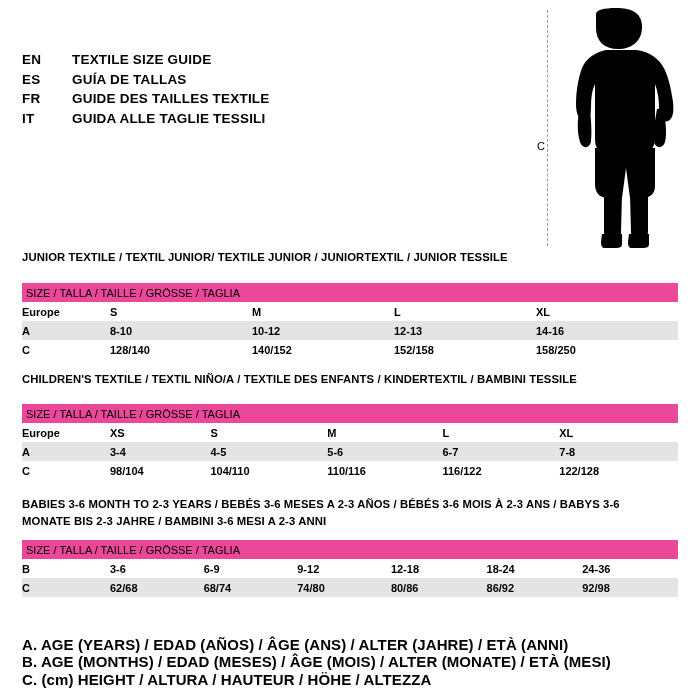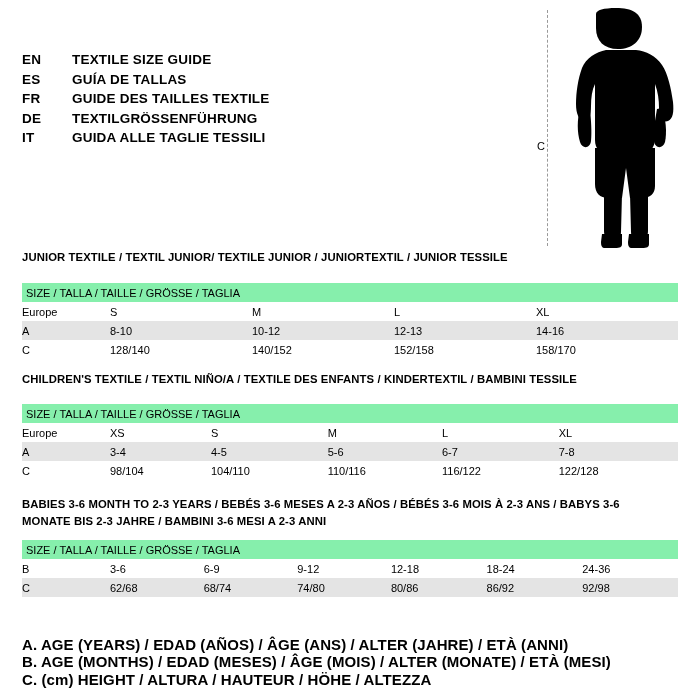--- a/index.html
+++ b/index.html
@@ -97,25 +97,25 @@
     left: 22px;
     width: 656px;
     border-collapse: collapse;
     font-size: 11px;
   }
   table.size-table th,
   table.size-table td {
     padding: 0;
     height: 19px;
     text-align: left;
-    font-weight: normal;
+    font-weight: bold;
     vertical-align: middle;
   }
   tr.head-row {
-    background: #86efac;
+    background: #ec4899;
   }
   tr.head-row th {
     font-size: 11px;
     font-weight: normal;
     padding-left: 4px;
   }
   tr.band {
     background: #e4e4e4;
   }
   tr.plain {
@@ -150,24 +150,20 @@
       <span class="lang-code">EN</span>
       <span class="lang-title">TEXTILE SIZE GUIDE</span>
     </div>
     <div class="lang-row">
       <span class="lang-code">ES</span>
       <span class="lang-title">GUÍA DE TALLAS</span>
     </div>
     <div class="lang-row">
       <span class="lang-code">FR</span>
       <span class="lang-title">GUIDE DES TAILLES TEXTILE</span>
-    </div>
-    <div class="lang-row">
-      <span class="lang-code">DE</span>
-      <span class="lang-title">TEXTILGRÖSSENFÜHRUNG</span>
     </div>
     <div class="lang-row">
       <span class="lang-code">IT</span>
       <span class="lang-title">GUIDA ALLE TAGLIE TESSILI</span>
     </div>
   </div>
 
   <div class="figure-area">
     <div class="dashed-line"></div>
     <div class="c-label">C</div>
@@ -213,21 +209,21 @@
       <td class="val">8-10</td>
       <td class="val">10-12</td>
       <td class="val">12-13</td>
       <td class="val">14-16</td>
     </tr>
     <tr class="plain">
       <td class="label-cell">C</td>
       <td class="val">128/140</td>
       <td class="val">140/152</td>
       <td class="val">152/158</td>
-      <td class="val">158/170</td>
+      <td class="val">158/250</td>
     </tr>
   </tbody>
     </table>
 
   <div class="section-title" style="top:373px;">CHILDREN'S TEXTILE / TEXTIL NIÑO/A / TEXTILE DES ENFANTS / KINDERTEXTIL / BAMBINI TESSILE</div>
   <table class="size-table" style="top:404px;">
     <tbody>
         <tr class="head-row">
       <th colspan="6">SIZE / TALLA / TAILLE / GRÖSSE / TAGLIA</th>
     </tr>

